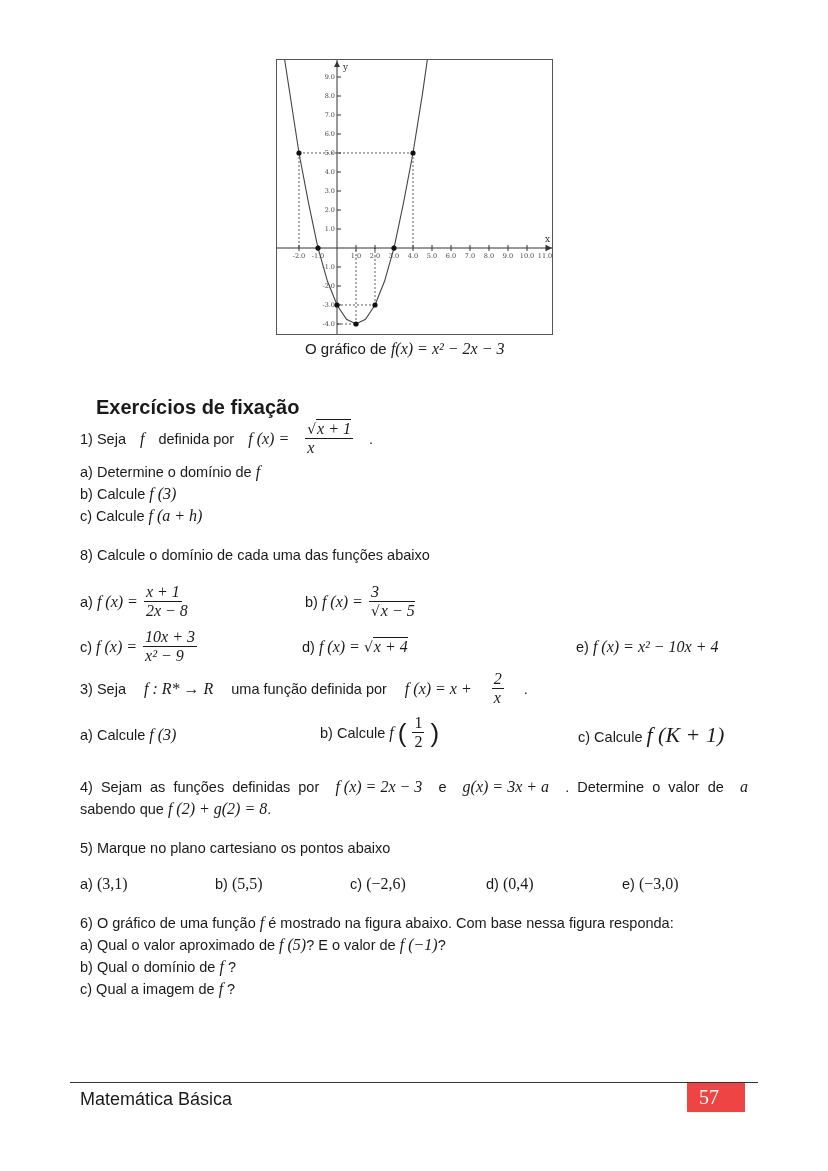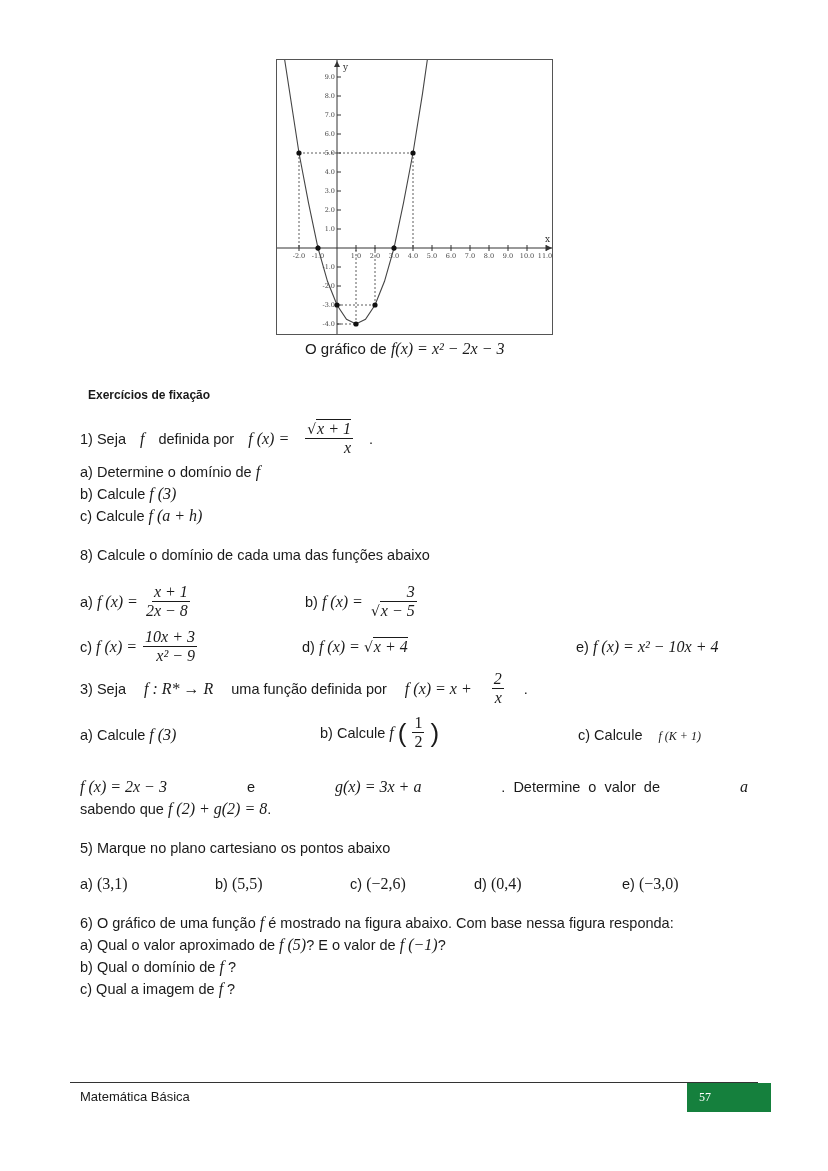--- a/index.html
+++ b/index.html
@@ -2,32 +2,32 @@
 <html><head>
 <meta charset="utf-8">
 <style>
   html, body { margin: 0; padding: 0; background: #ffffff; }
   body { width: 828px; height: 1171px; position: relative; overflow: hidden;
          font-family: "Liberation Sans", sans-serif; color: #1a1a1a; }
   .abs { position: absolute; }
   .txt { font-size: 14.5px; line-height: 18px; white-space: nowrap; }
   .m { font-family: "Liberation Serif", serif; font-style: italic; font-size: 16px; }
   .mr { font-family: "Liberation Serif", serif; font-size: 16px; }
-  .frac { display: inline-flex; flex-direction: column; align-items: flex-end; vertical-align: middle; margin: 0 2px; }
+  .frac { display: inline-flex; flex-direction: column; align-items: flex-start; vertical-align: middle; margin: 0 2px; }
   .frac .num { border-bottom: 1px solid #1a1a1a; padding: 0 2px; line-height: 18px; }
   .frac .den { line-height: 18px; padding: 0 2px; }
   .sqrt { border-top: 1px solid #1a1a1a; padding-left: 1px; }
   .rad { font-style: normal; font-family: "DejaVu Sans", sans-serif; font-size: 14px; }
-  h2.heading { font-size: 12px; font-weight: bold; margin: 8px; }
+  h2.heading { font-size: 20px; font-weight: bold; margin: 16px; }
   .graph-box { left: 276px; top: 59px; width: 277px; height: 276px; border: 1px solid #555; box-sizing: border-box; }
   .caption { left: 305px; top: 340px; font-size: 15px; }
   .footer-line { left: 70px; top: 1082px; width: 688px; height: 1px; background: #333; }
-  .footer-title { left: 80px; top: 1089px; font-size: 13px; }
-  .page-badge { left: 687px; top: 1083px; width: 84px; height: 29px; background: #15803d;
-                color: #fff; font-family: "Liberation Serif", serif; font-size: 12px; line-height: 29px; padding-left: 12px; box-sizing: border-box; }
+  .footer-title { left: 80px; top: 1089px; font-size: 18px; }
+  .page-badge { left: 687px; top: 1083px; width: 58px; height: 29px; background: #ef4444;
+                color: #fff; font-family: "Liberation Serif", serif; font-size: 20px; line-height: 29px; padding-left: 12px; box-sizing: border-box; }
   .big-paren { font-size: 26px; font-style: normal; vertical-align: middle; }
 </style>
 </head>
 <body>
 
 <div class="abs graph-box">
   <svg width="275" height="274" viewBox="0 0 275 274">
 
     <line x1="0" y1="188" x2="275" y2="188" stroke="#333" stroke-width="1"></line>
     <polygon points="275,188 269,185 269,191" fill="#333"></polygon>
@@ -205,24 +205,25 @@
   <span class="m">f</span>
   <span class="big-paren">(</span>
   <span class="frac mr">
     <span class="num">1</span>
     <span class="den">2</span>
   </span>
   <span class="big-paren">)</span>
 </div>
 <div class="abs txt" style="left:578px; top:726px;">
   <span>c) Calcule</span>
-  <span class="m" style="font-size:12px;margin-left:12px;">f (K + 1)</span>
+  <span class="m" style="font-size:22px;">f (K + 1)</span>
 </div>
 
 <div class="abs txt" style="left:80px; top:778px; width:668px; display:flex; justify-content:space-between; align-items:baseline;">
+  <span style="word-spacing:4px;">4) Sejam as funções definidas por</span>
   <span class="m">f (x) = 2x − 3</span>
   <span>e</span>
   <span class="m">g(x) = 3x + a</span>
   <span style="word-spacing:4px;">. Determine o valor de</span>
   <span class="m">a</span>
 </div>
 <div class="abs txt" style="left:80px; top:800px;">
   <span>sabendo que</span>
   <span class="m">f (2) + g(2) = 8</span><span>.</span>
 </div>
@@ -233,21 +234,21 @@
   <span class="mr">(3,1)</span>
 </div>
 <div class="abs txt" style="left:215px; top:875px;">
   <span>b)</span>
   <span class="mr">(5,5)</span>
 </div>
 <div class="abs txt" style="left:350px; top:875px;">
   <span>c)</span>
   <span class="mr">(−2,6)</span>
 </div>
-<div class="abs txt" style="left:474px; top:875px;text-align:right;">
+<div class="abs txt" style="left:486px; top:875px;text-align:right;">
   <span>d)</span>
   <span class="mr">(0,4)</span>
 </div>
 <div class="abs txt" style="left:622px; top:875px;">
   <span>e)</span>
   <span class="mr">(−3,0)</span>
 </div>
 
 <div class="abs txt" style="left:80px; top:914px;">
   <span>6) O gráfico de uma função</span>

